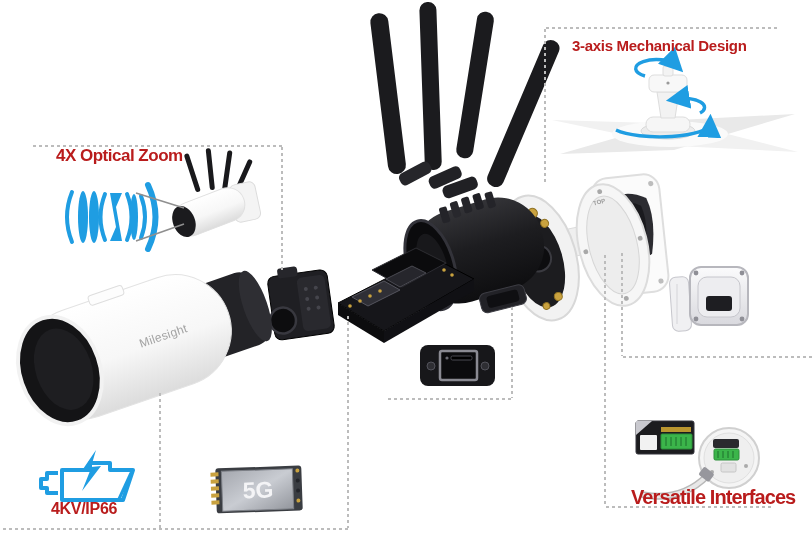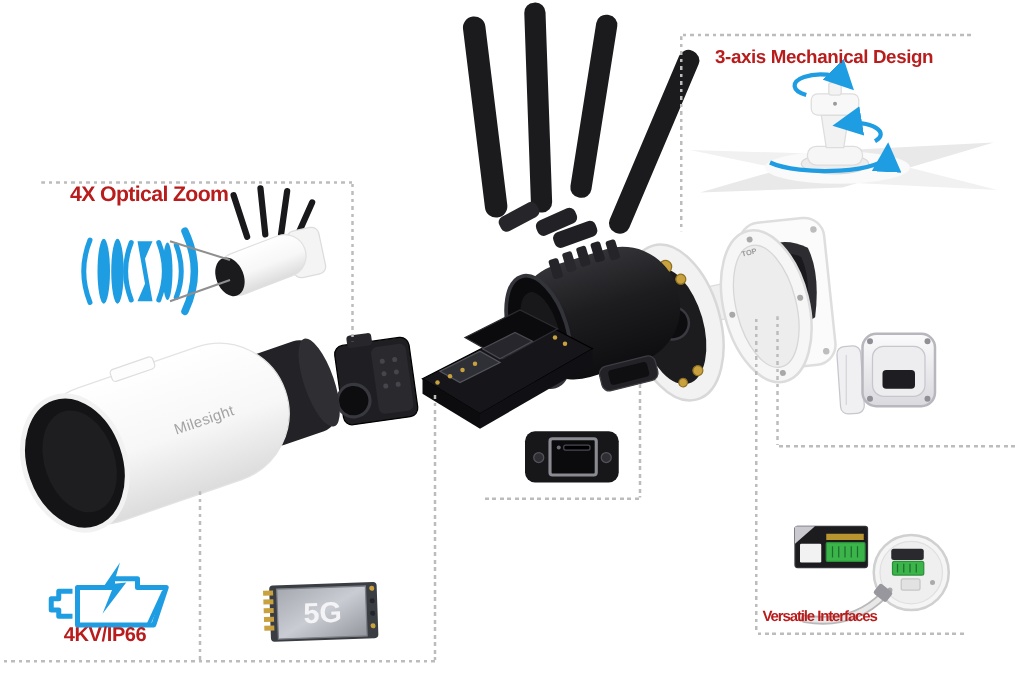--- a/index.html
+++ b/index.html
@@ -284,14 +284,14 @@
 
   <div class="callout-label" style="left:46px;top:146px;font-size:17px;letter-spacing:-0.5px;margin-left:10px;">4X Optical Zoom</div>
 
   <div class="callout-label" style="left:572px;top:37px;font-size:15px;letter-spacing:-0.3px;">3-axis Mechanical Design</div>
 
 
 
   <div class="callout-label" style="left:51px;top:500px;font-size:16px;letter-spacing:-0.3px;text-align:center;">4KV/IP66</div>
 
 
-  <div class="callout-label" style="left:610px;top:486px;font-size:12px;letter-spacing:-0.9px;">Versatile Interfaces</div>
+  <div class="callout-label" style="left:631px;top:486px;font-size:20px;letter-spacing:-0.9px;">Versatile Interfaces</div>
 </div>
 
 </body></html>

